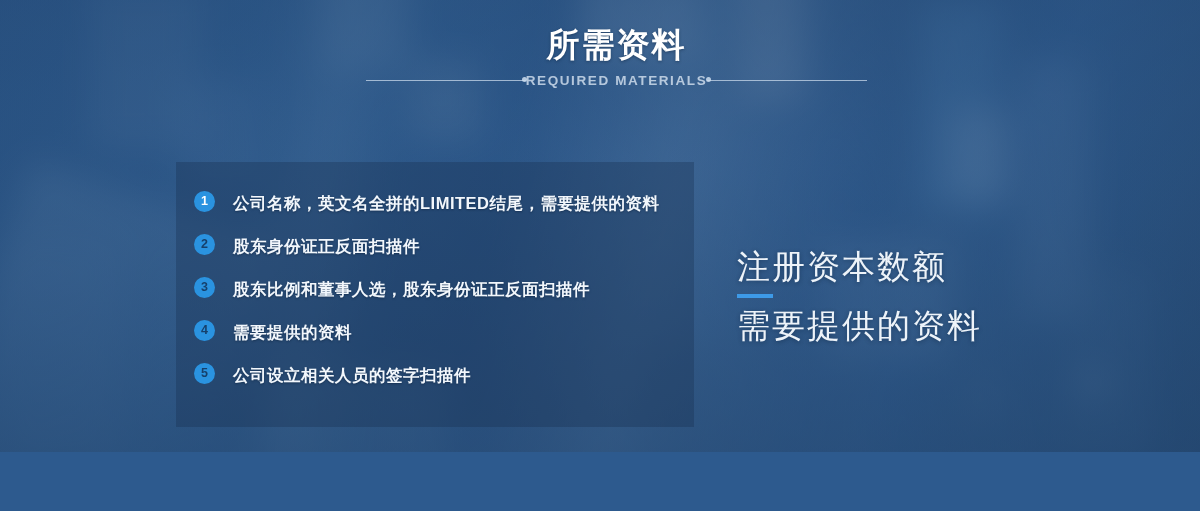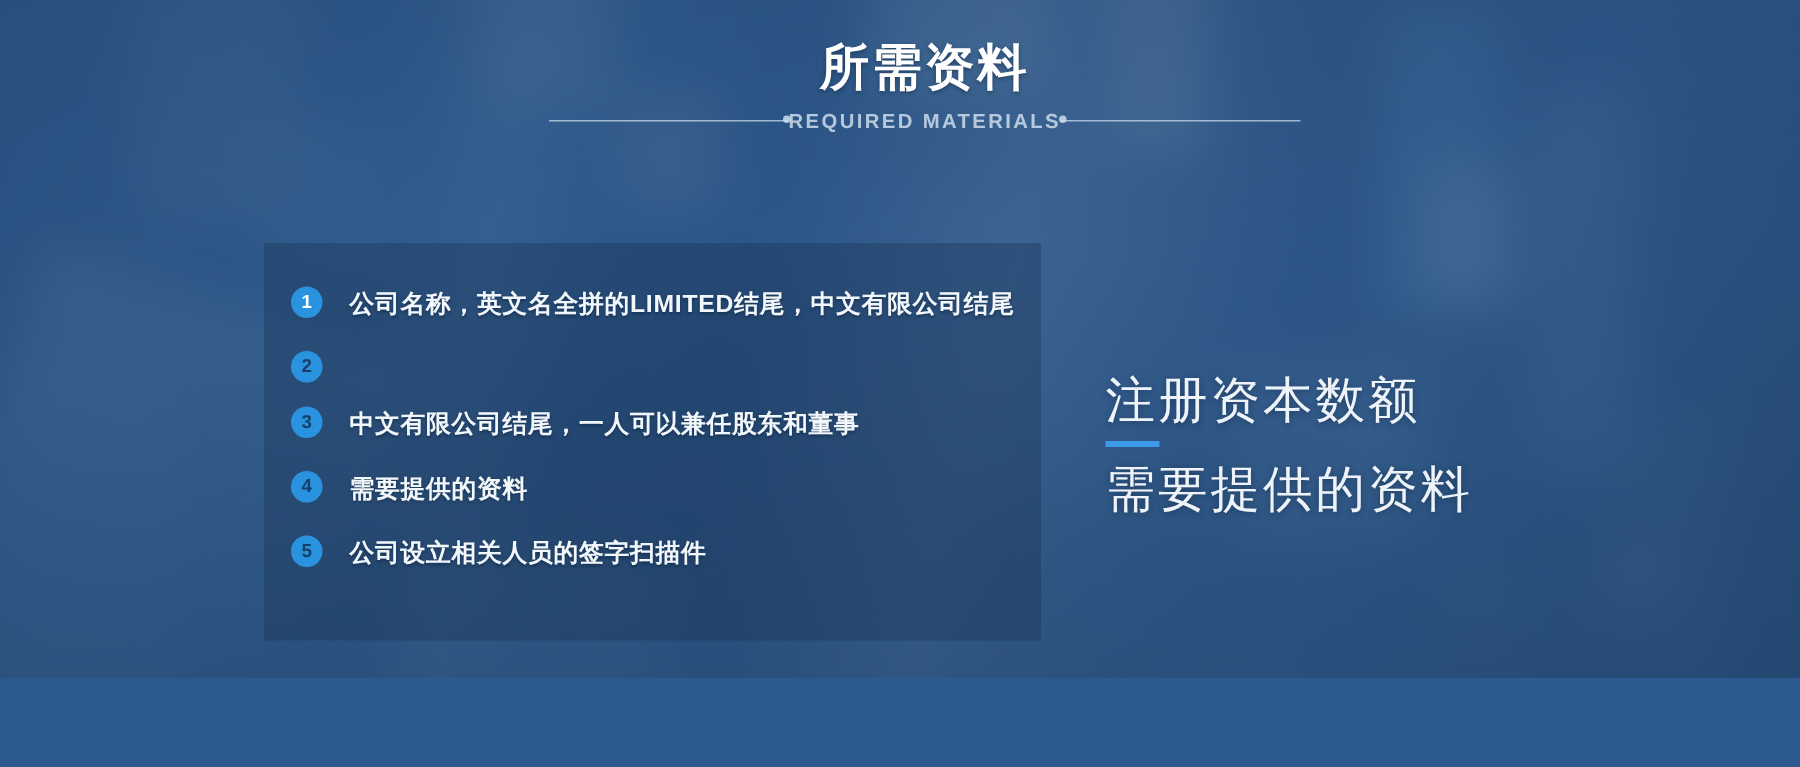--- a/index.html
+++ b/index.html
@@ -239,30 +239,31 @@
       <span class="sub-en">REQUIRED MATERIALS</span>
       <span class="deco-line deco-right"></span>
     </div>
   </div>
 
   <div class="panel">
     <div class="list">
 
       <div class="item">
         <span class="badge filled">1</span>
-        <span class="item-text">公司名称，英文名全拼的LIMITED结尾，中文有限公司结尾</span>
+        <span class="item-text">公司名称，英文名全拼的LIMITED结尾，需要提供的资料</span>
       </div>
 
       <div class="item">
         <span class="badge">2</span>
+        <span class="item-text">股东身份证正反面扫描件</span>
       </div>
 
       <div class="item">
         <span class="badge">3</span>
-        <span class="item-text">中文有限公司结尾，一人可以兼任股东和董事</span>
+        <span class="item-text">股东比例和董事人选，股东身份证正反面扫描件</span>
       </div>
 
       <div class="item">
         <span class="badge">4</span>
         <span class="item-text">需要提供的资料</span>
       </div>
 
       <div class="item">
         <span class="badge">5</span>
         <span class="item-text">公司设立相关人员的签字扫描件</span>

